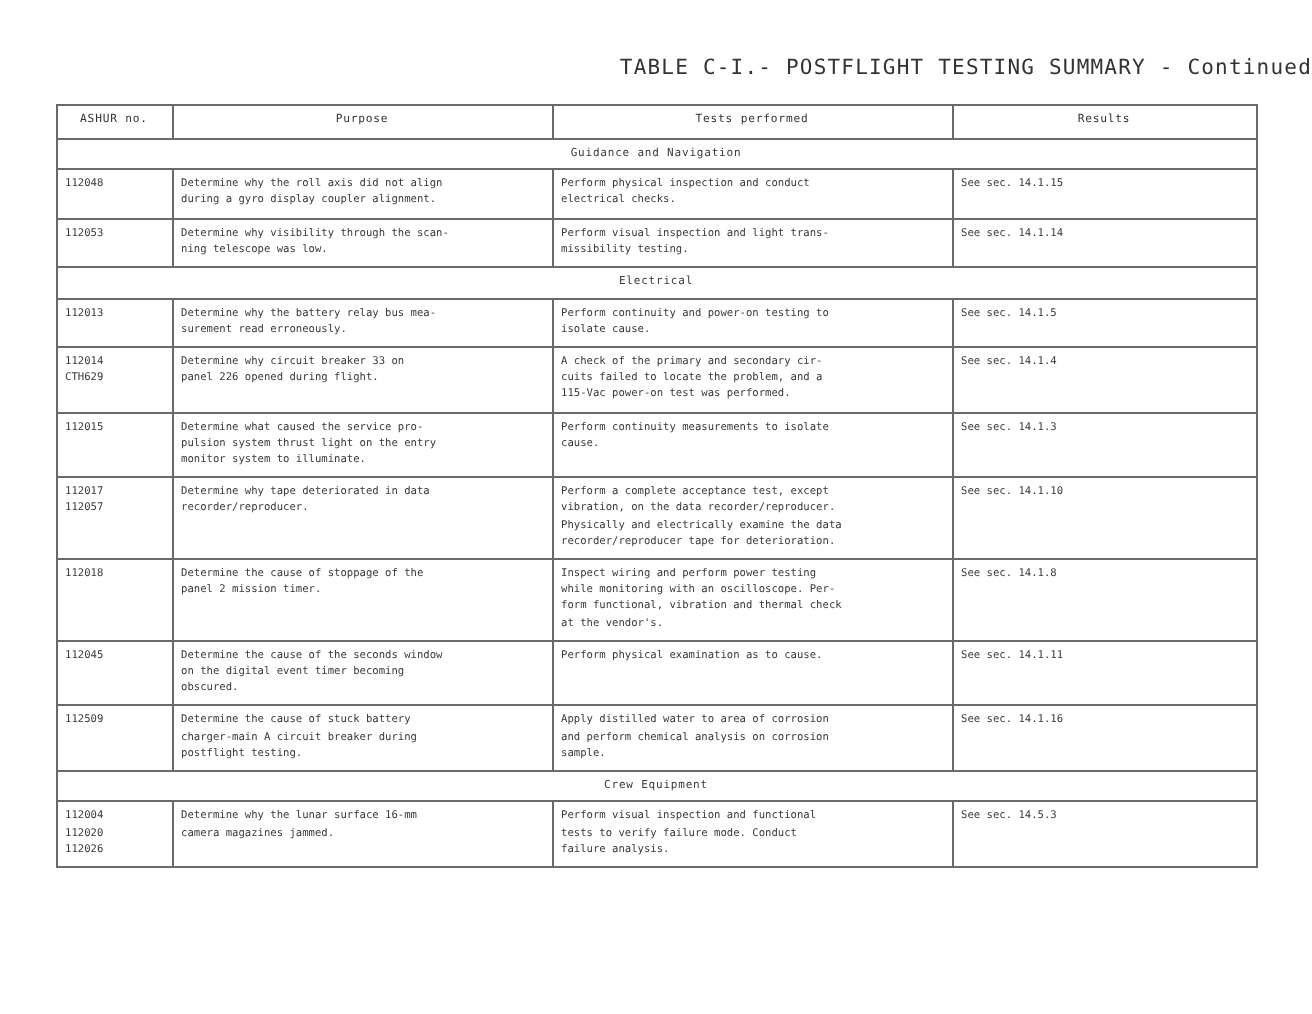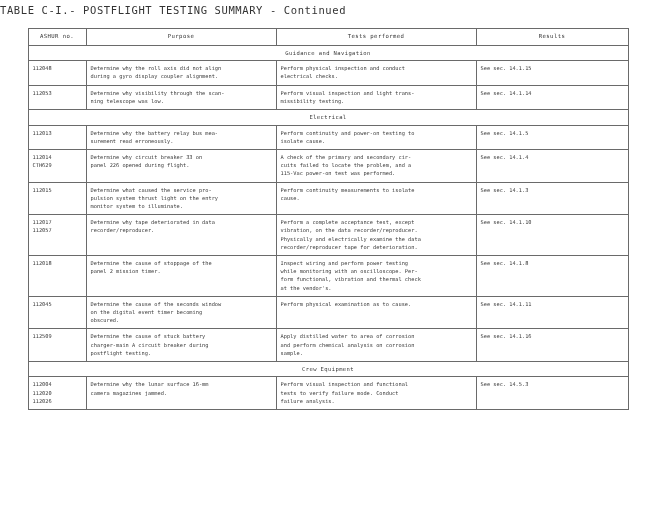--- a/index.html
+++ b/index.html
@@ -16,26 +16,26 @@
     overflow: hidden;
   }
   .page {
     width: 656px;
     height: 507px;
     position: relative;
     box-sizing: border-box;
     padding: 0;
   }
   .doc-title {
-    text-align: left;
+    text-align: right;
     font-family: "DejaVu Sans Mono", monospace;
     font-size: 10.5px;
     letter-spacing: 0.6px;
     color: #333;
-    margin: 4px 0 12px 0;
+    margin: 28px 0 12px 0;
     white-space: nowrap;
   }
   table.summary {
     border-collapse: collapse;
     width: 600px;
     margin: 0 auto;
     table-layout: fixed;
     font-size: 5.3px;
     line-height: 1.55;
     color: #3a3a3a;

